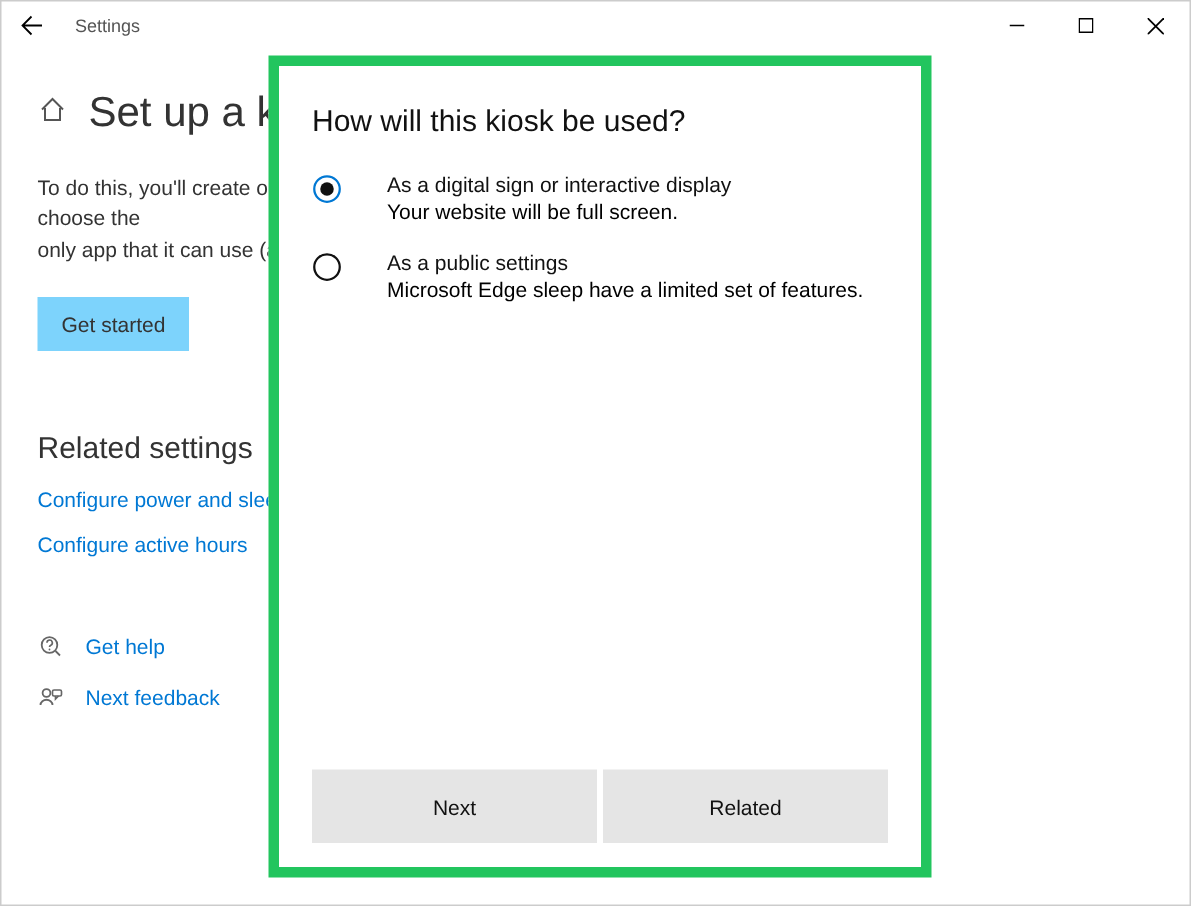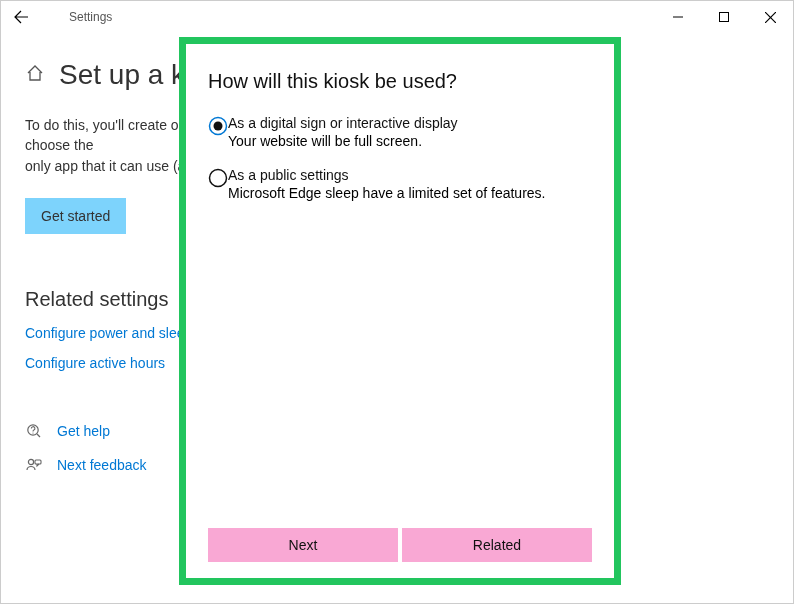--- a/index.html
+++ b/index.html
@@ -1,46 +1,46 @@
 <!DOCTYPE html>
 <html><head>
   <meta charset="utf-8">
   <style>
     * { margin: 0; padding: 0; box-sizing: border-box; font-family: "Segoe UI", Arial, sans-serif; }
     body { width: 794px; height: 604px; background: #fff; border: 1px solid #ccc; overflow: hidden; position: relative; }
 
     .titlebar { height: 32px; display: flex; align-items: center; position: relative; }
     .back-btn { width: 40px; height: 32px; display: flex; align-items: center; justify-content: center; cursor: pointer; }
-    .title-text { font-size: 12px; color: #555; margin-left: 28px; }
+    .title-text { font-size: 12px; color: #555; margin-left: 9px; }
     .win-controls { position: absolute; right: 0; top: 0; display: flex; }
     .win-btn { width: 46px; height: 32px; display: flex; align-items: center; justify-content: center; cursor: pointer; }
 
     .content { padding: 20px 24px; color: #333; }
     .heading-row { display: flex; align-items: center; gap: 14px; margin-top: 6px; }
     .home-icon { color: #555; }
     .heading { font-size: 28px; font-weight: 300; color: #333; }
     .desc { margin-top: 24px; font-size: 14px; color: #333; line-height: 1.45; max-width: 560px; }
     .get-started { margin-top: 22px; background: #7dd3fc; border: none; padding: 10px 16px; font-size: 14px; color: #333; cursor: pointer; }
 
     .related-heading { margin-top: 54px; font-size: 20px; font-weight: 400; color: #333; }
     .link { display: block; margin-top: 14px; font-size: 14px; color: #0078d4; cursor: pointer; }
     .help-links { margin-top: 52px; }
     .help-row { display: flex; align-items: center; gap: 14px; margin-top: 18px; }
     .help-row .icon { color: #666; width: 18px; display: flex; justify-content: center; }
     .help-row .link { margin: 0; }
 
     .overlay { position: absolute; inset: 0; background: rgba(255,255,255,0.0); }
     .dialog { position: absolute; left: 178px; top: 36px; width: 442px; height: 548px; background: #fff; border: 7px solid #22c55e; box-shadow: 0 0 0 rgba(0,0,0,0); padding: 26px 22px 16px; display: flex; flex-direction: column; }
     .dialog-title { font-size: 20px; font-weight: 400; color: #111; margin-bottom: 22px; }
-    .option { display: flex; gap: 0; margin-bottom: 18px; cursor: pointer; }
+    .option { display: flex; gap: 30px; margin-bottom: 18px; cursor: pointer; }
     .radio { width: 20px; height: 20px; flex-shrink: 0; margin-top: 1px; }
     .option-label { font-size: 14px; color: #111; }
     .option-desc { font-size: 14px; color: #000000; margin-top: 2px; }
     .dialog-buttons { margin-top: auto; display: flex; gap: 4px; }
-    .dlg-btn { flex: 1; height: 34px; background: #f9a8d4; border: none; font-size: 14px; color: #111; cursor: pointer; }
+    .dlg-btn { flex: 1; height: 49px; background: #e5e5e5; border: none; font-size: 14px; color: #111; cursor: pointer; }
   </style>
 </head>
 <body>
 
 <div class="titlebar">
   <div class="back-btn">
     <svg width="16" height="16" viewBox="0 0 16 16">
         <path d="M8 2 L2 8 L8 14 M2 8 H15" stroke="#000" stroke-width="1.2" fill="none"></path>
       </svg>
   </div>

